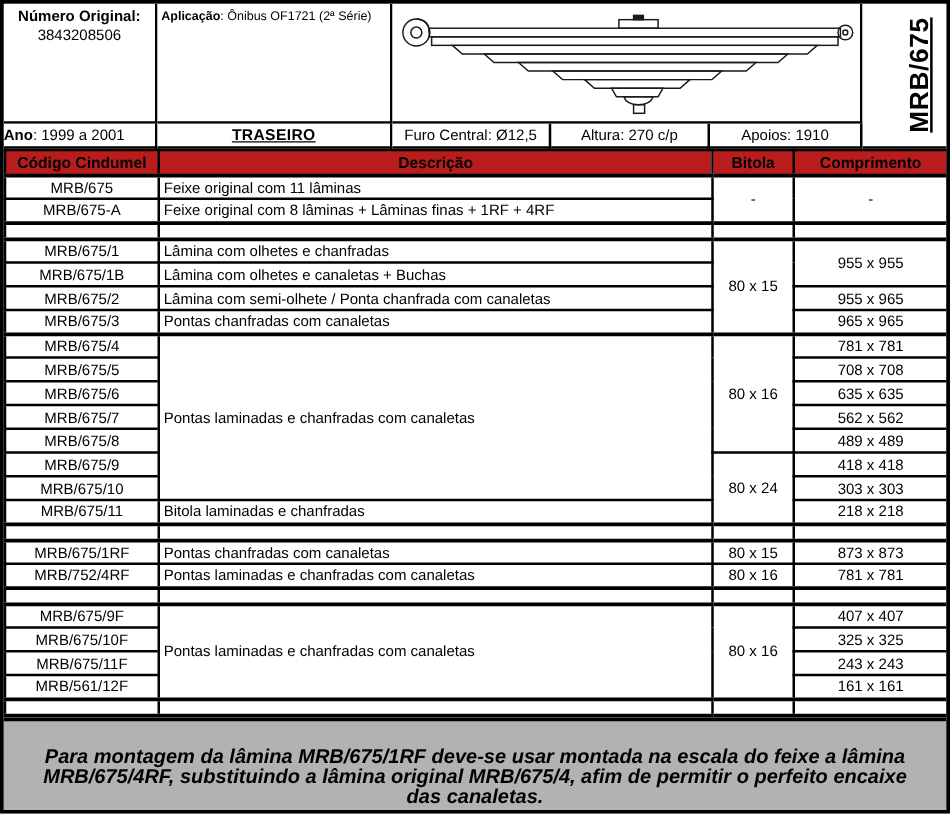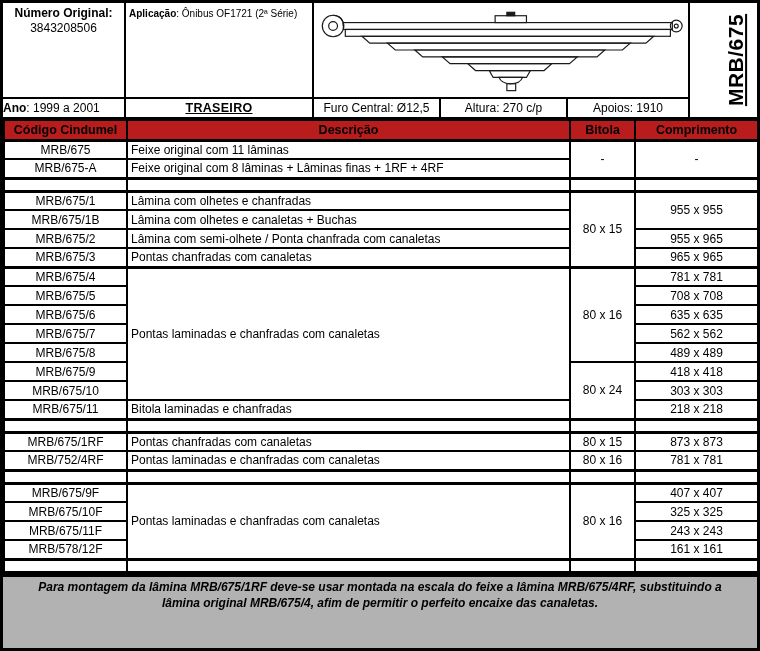--- a/index.html
+++ b/index.html
@@ -65,23 +65,23 @@
   }
   td.c{text-align:center;}
   td.l{text-align:left;padding-left:5px;}
   tr.spacer td{height:13px;border-top:3px solid #000;border-bottom:3px solid #000;}
   tr.thick-top td{border-top:3px solid #000;}
   
   .footer-note{
     flex:1 1 auto;
     background:#b2b2b2;
     border-top:3px solid #000;
-    display:flex;align-items:flex-start;justify-content:center;
+    display:flex;align-items:flex-end;justify-content:center;
     text-align:center;
-    font-size:12px;font-weight:bold;font-style:italic;
+    font-size:16px;font-weight:bold;font-style:italic;
     line-height:16px;
     padding:2px 26px;
     box-sizing:border-box;
   }
 </style>
 </head>
 <body>
 
 <div class="page">
 
@@ -272,21 +272,21 @@
       </tr>
       <tr>
         <td class="c">MRB/675/10F</td>
         <td class="c">325 x 325</td>
       </tr>
       <tr>
         <td class="c">MRB/675/11F</td>
         <td class="c">243 x 243</td>
       </tr>
       <tr>
-        <td class="c">MRB/578/12F</td>
+        <td class="c">MRB/561/12F</td>
         <td class="c">161 x 161</td>
       </tr>
 
       <tr class="spacer">
           <td></td>
           <td></td>
           <td></td>
           <td></td>
         </tr>
     </tbody>

